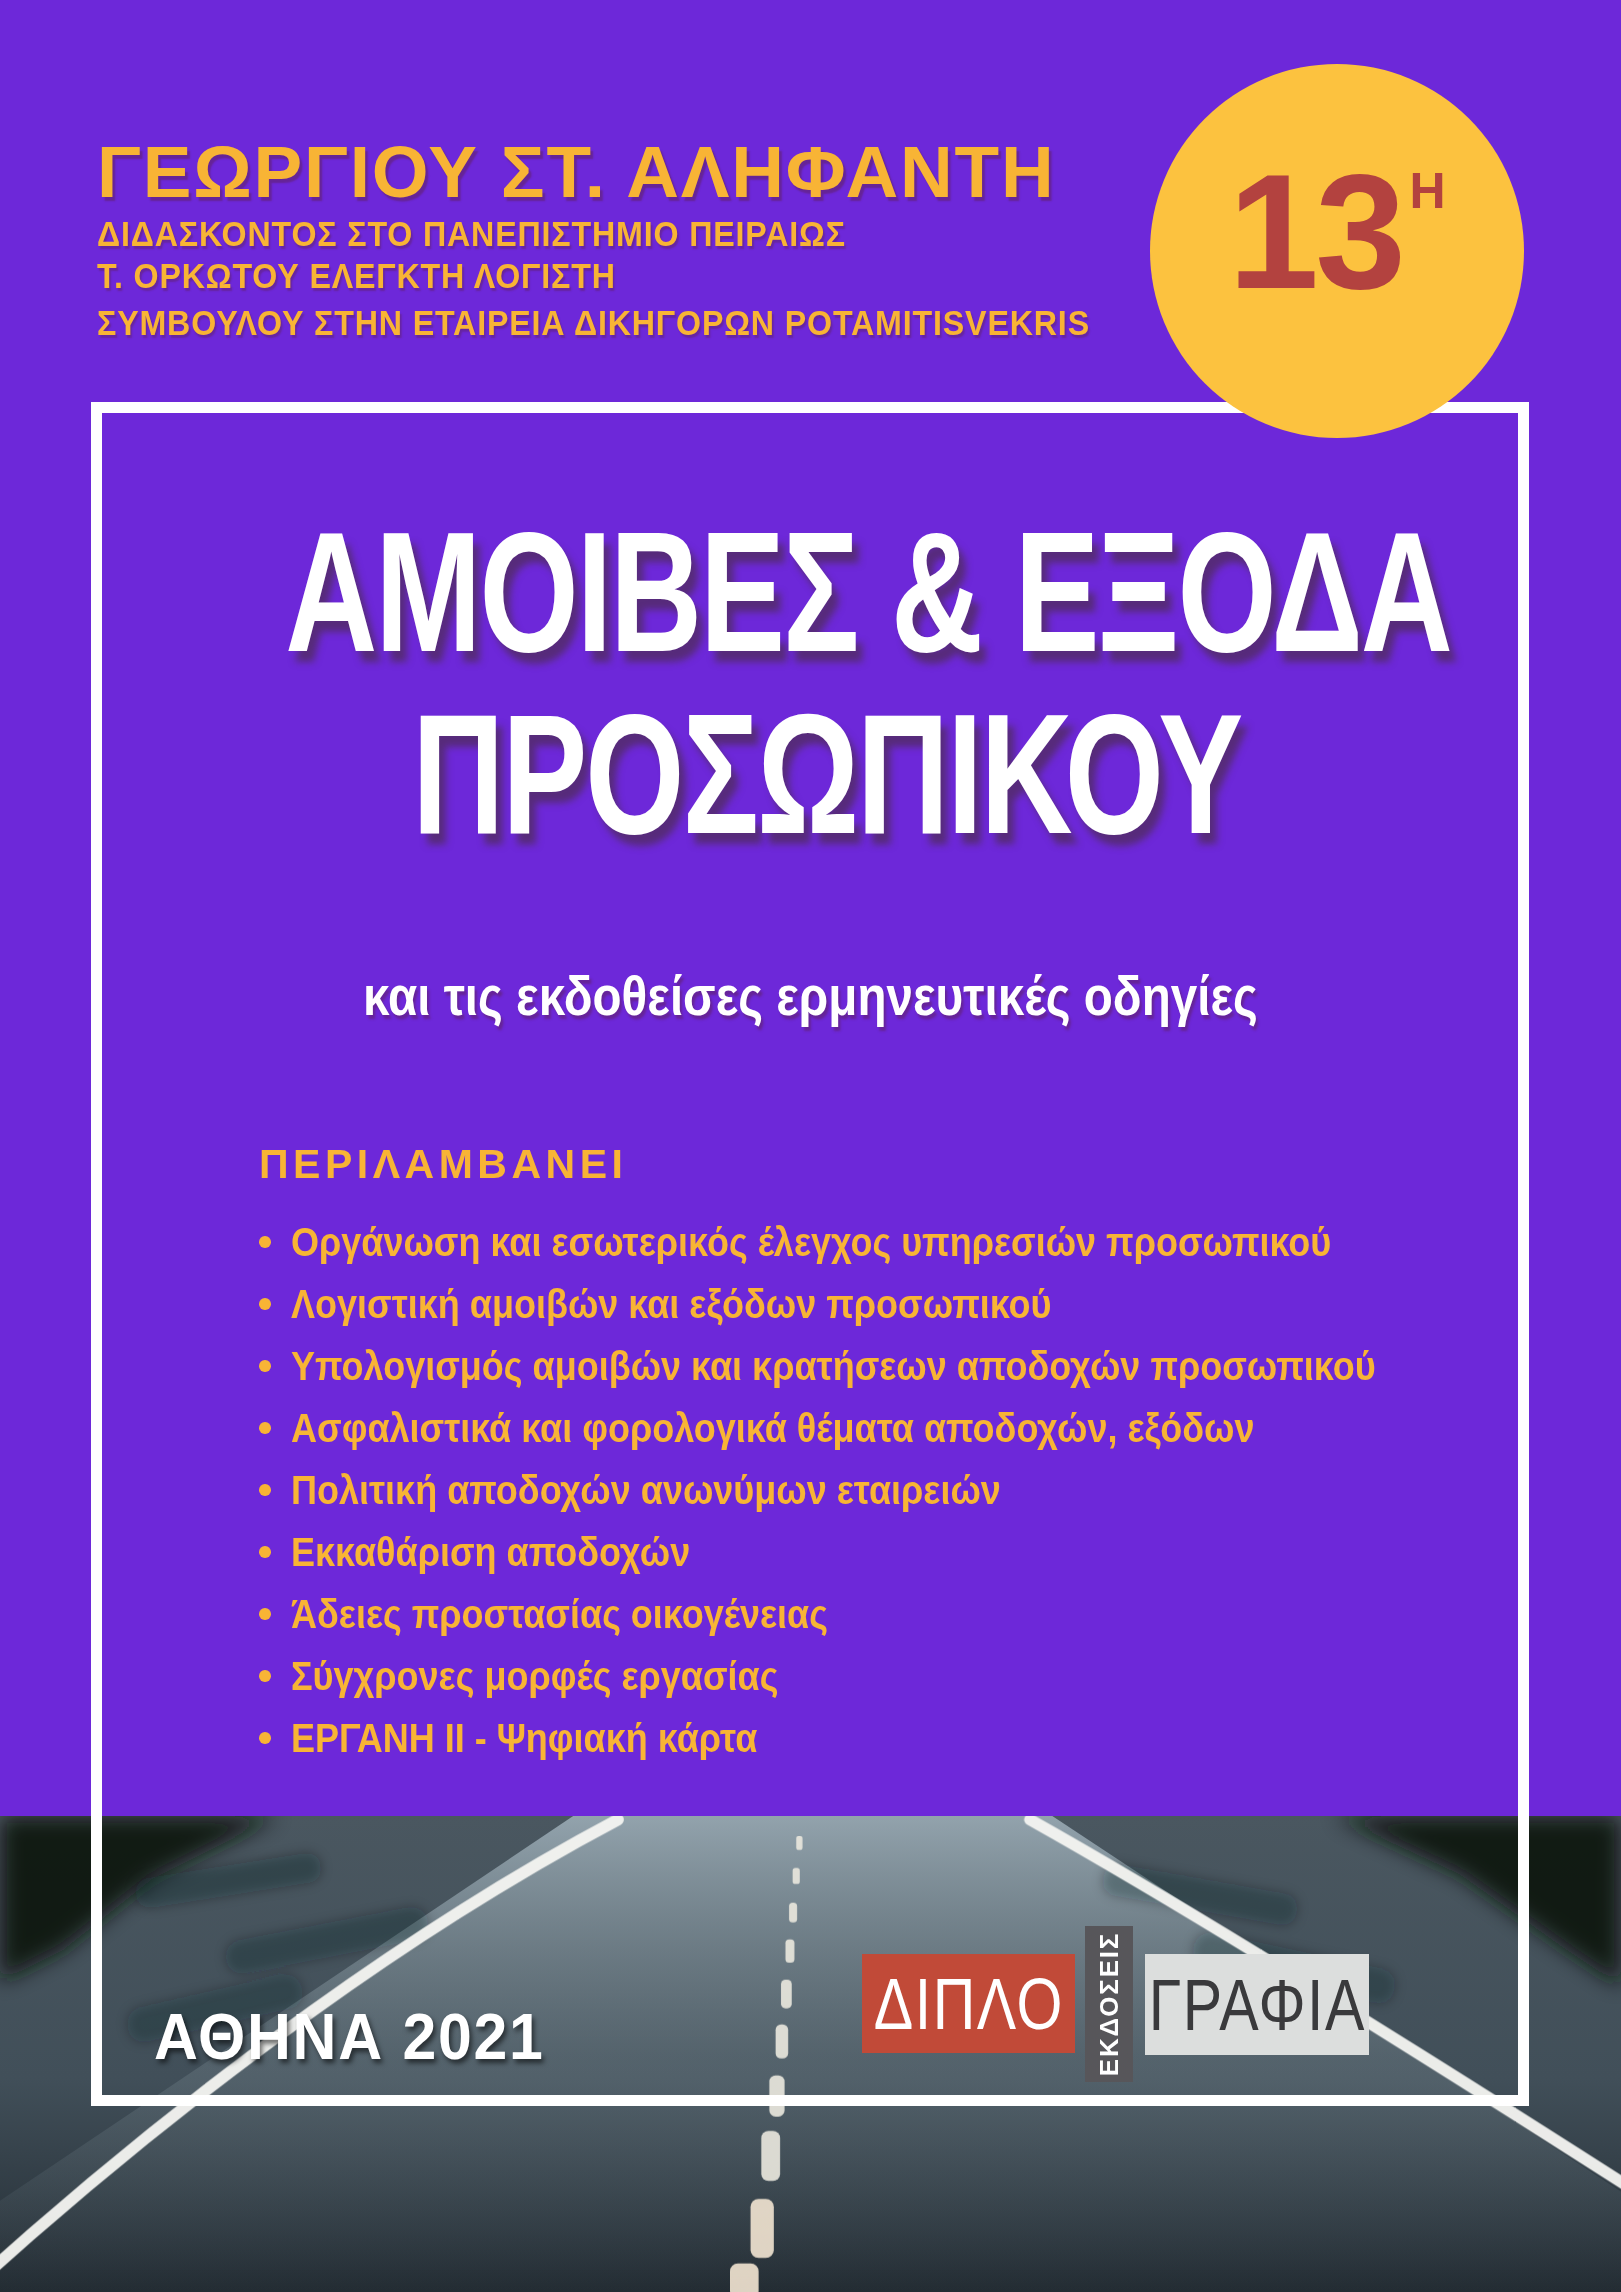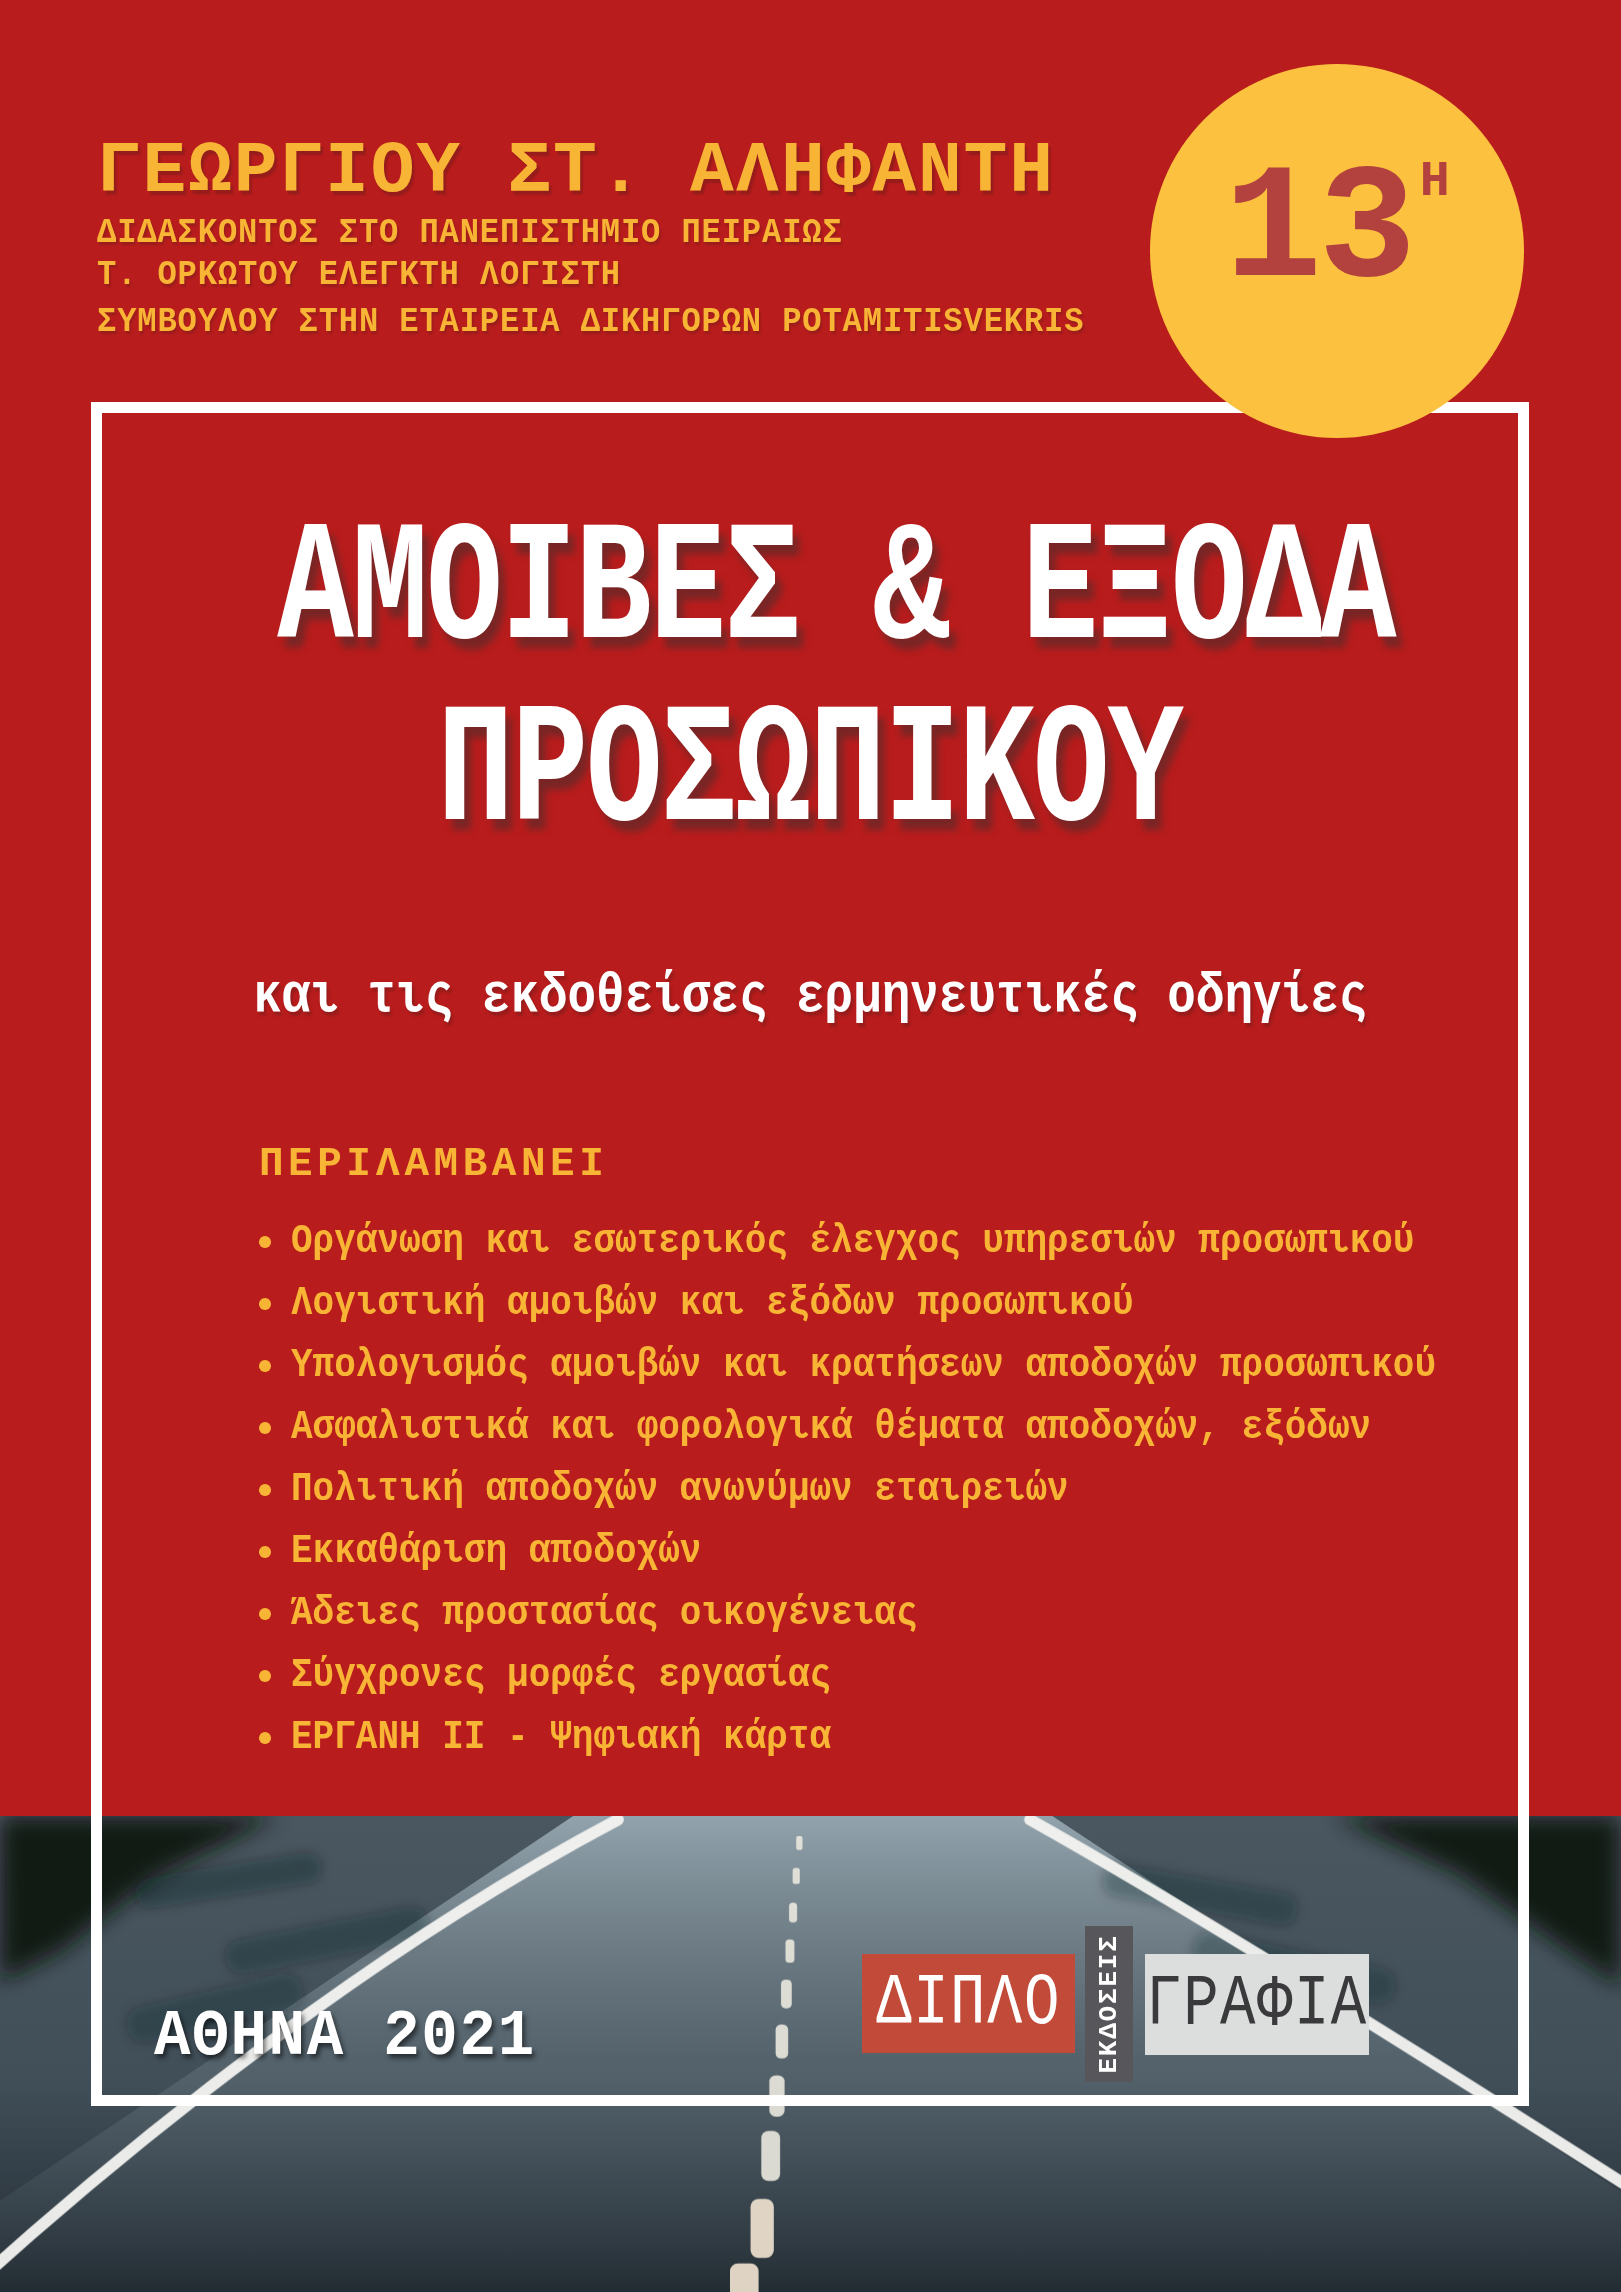--- a/index.html
+++ b/index.html
@@ -1,17 +1,17 @@
 <!DOCTYPE html>
 <html style="font-size:14.3px"><head>
 <meta charset="utf-8">
 <style>
   html,body{margin:0;padding:0;background:#888;}
-  .cover{position:relative;width:1621px;height:2293px;background:#b91c1c;overflow:hidden;
-         font-family:Liberation Mono, monospace;}
+  .cover{position:relative;width:1621px;height:2293px;background:#6d28d9;overflow:hidden;
+         font-family:Liberation Sans, sans-serif;}
 
   
   .author-name{position:absolute;left:97px;top:135px;z-index:4;font-size:73px;font-weight:bold;
                color:#f8b435;line-height:1;letter-spacing:1.8px;white-space:nowrap;
                text-shadow:2.7px 3.6px 1.8px rgba(90,30,30,.35);}
   .author-sub{position:absolute;left:97px;z-index:4;font-size:35px;font-weight:bold;color:#f8b435;
               line-height:1;letter-spacing:0.9px;white-space:nowrap;transform:scaleX(.92);
               transform-origin:left center;text-shadow:1.8px 2.7px 1.8px rgba(90,30,30,.3);}
   .a2{top:216px;} .a3{top:258px;} .a4{top:305px;}
 
@@ -23,21 +23,21 @@
   .badge-sup{font-size:50px;position:relative;top:-80px;letter-spacing:0;margin-left:7.2px;}
   .badge-word{position:absolute;top:230px;left:0;width:100%;text-align:center;font-size:49px;
               font-weight:bold;color:#b3423f;line-height:1;letter-spacing:8px;text-indent:8px;white-space:nowrap;}
 
   
   .frame{position:absolute;left:91px;top:402px;width:1438px;height:1704px;border:11.6px solid #ffffff;
          box-sizing:border-box;z-index:5;pointer-events:none;}
 
   
   .title-line{position:absolute;left:91px;width:1438px;text-align:center;z-index:4;line-height:1;}
-  .t1{top:507px;} .t2{top:689px;}
+  .t1{top:507px;} .t2{top:689px;padding-left:17px;}
   .title-line>span{display:inline-block;font-size:170px;font-weight:bold;color:#ffffff;
                    letter-spacing:-2.7px;white-space:nowrap;transform:scaleX(.75);
                    text-shadow:9px 10.7px 8px rgba(70,45,45,.55);}
 
   
   .sub-line{position:absolute;left:91px;width:1438px;text-align:center;z-index:4;line-height:1;}
   .s1{top:935px;} .s2{top:968px;}
   .sub-line>span{display:inline-block;font-size:56px;font-weight:bold;color:#ffffff;white-space:nowrap;
                  transform:scaleX(.85);text-shadow:2.7px 3.6px 2.7px rgba(90,30,30,.35);}
 

